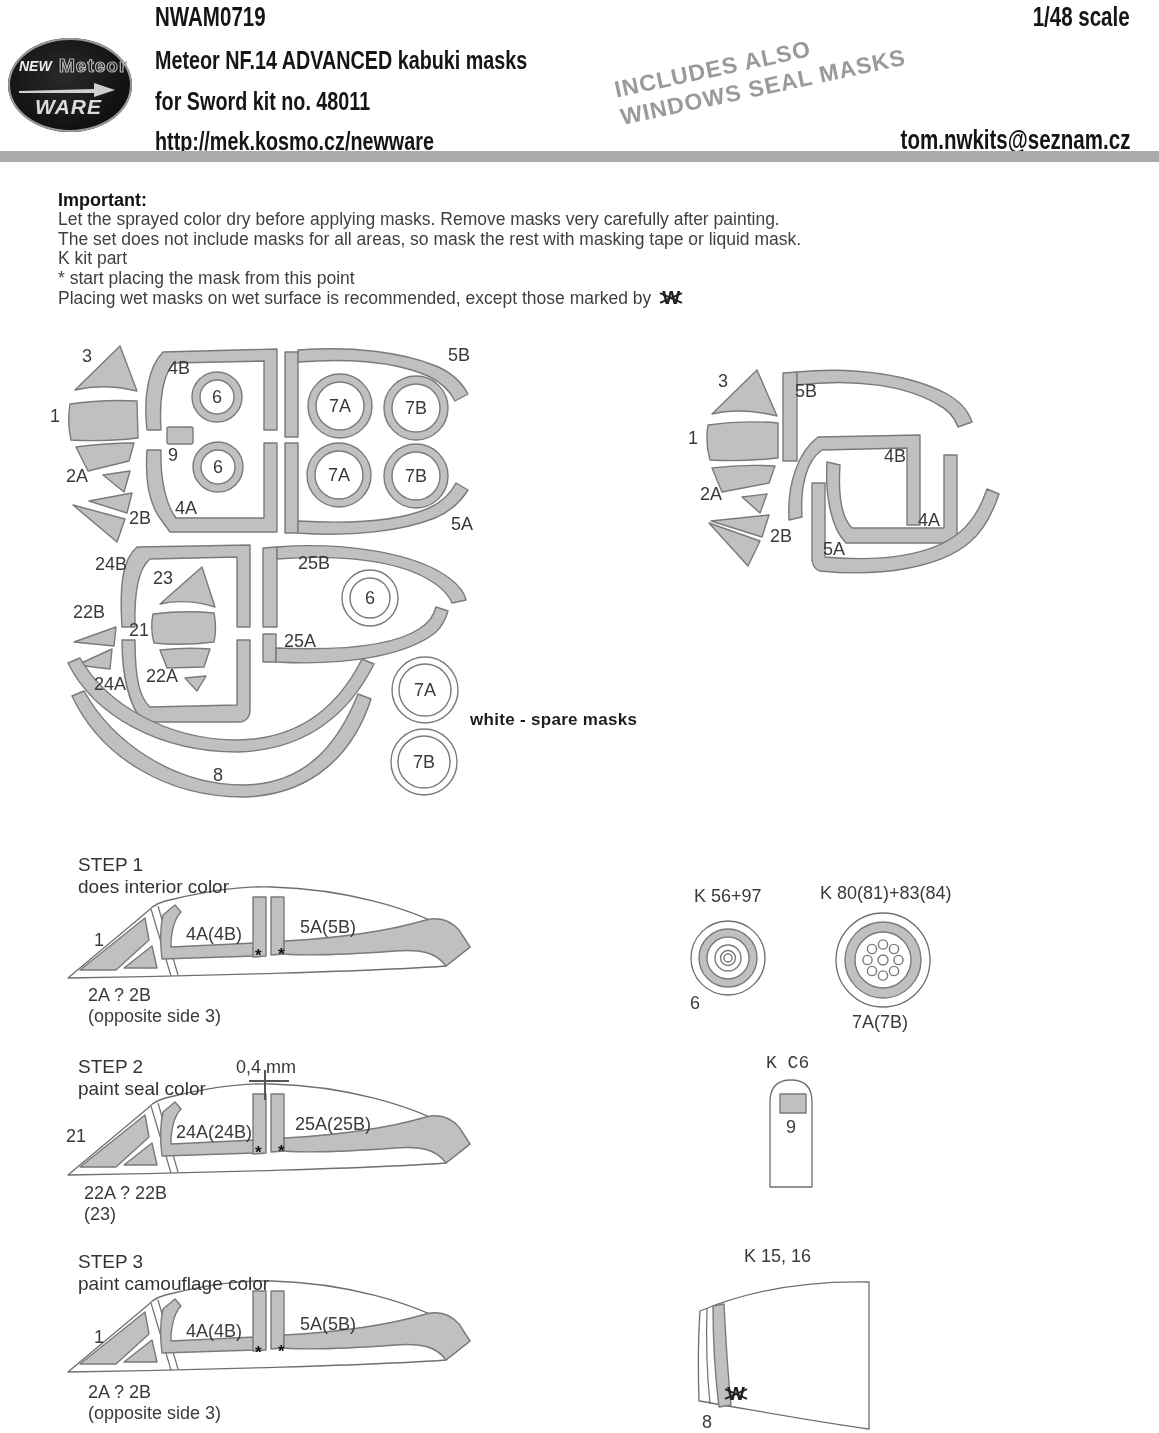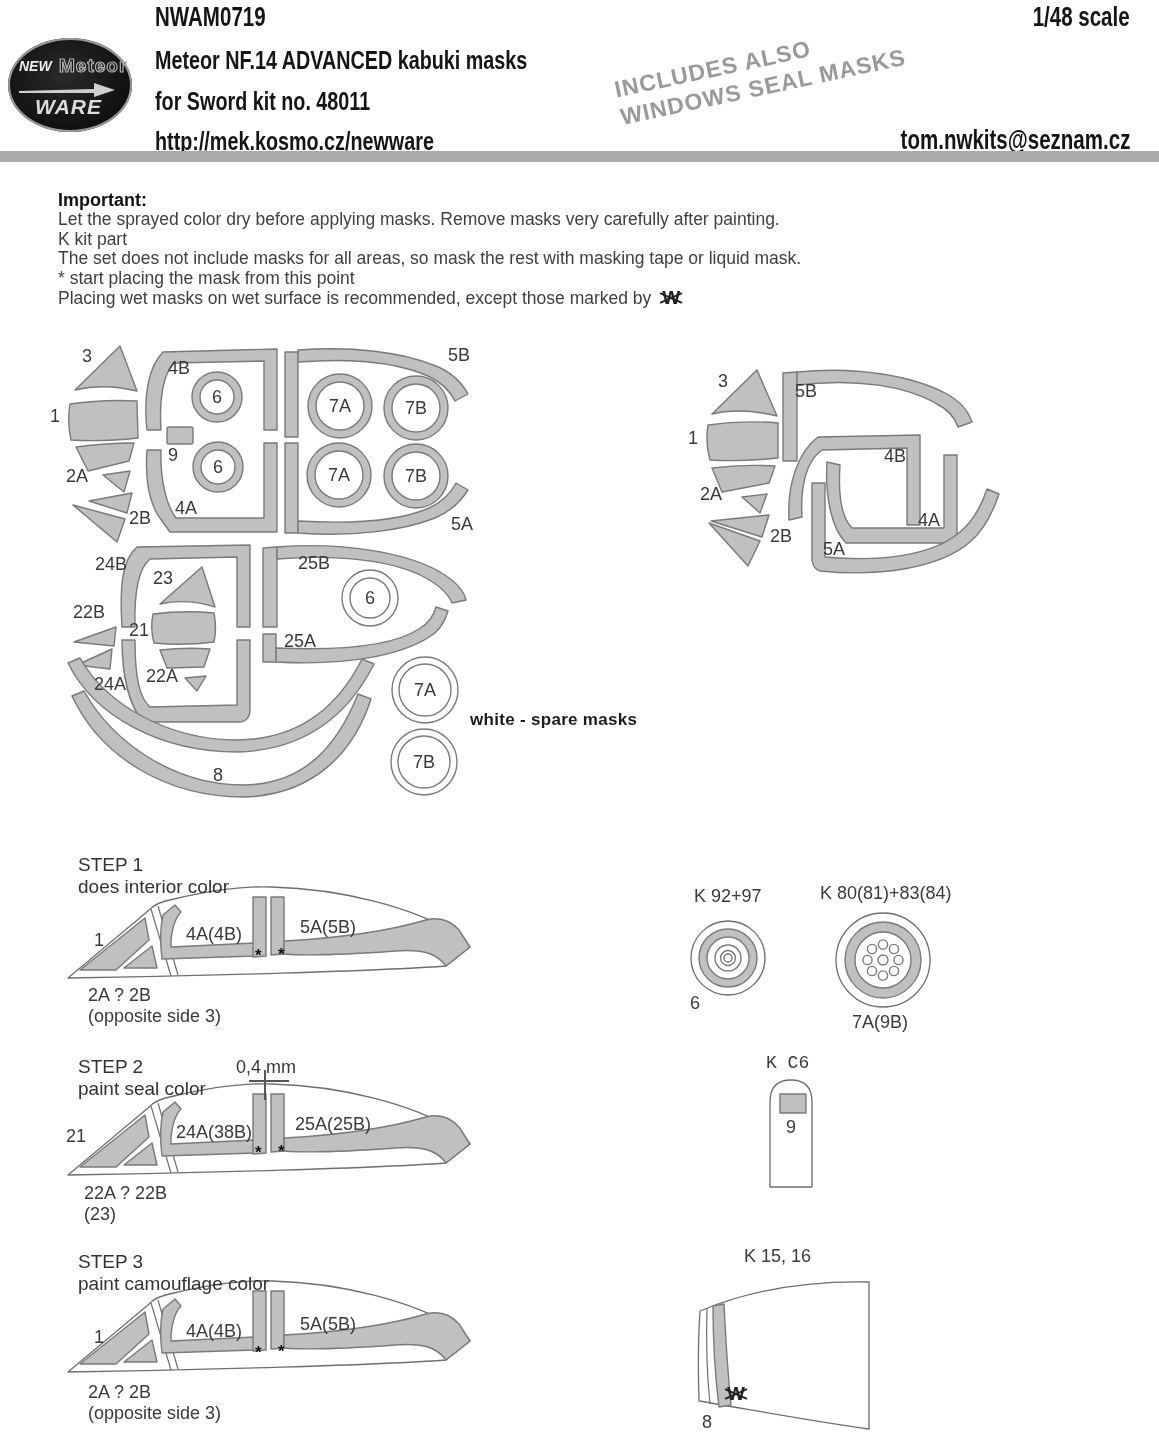--- a/index.html
+++ b/index.html
@@ -79,22 +79,22 @@
 <div class="cnd-r hd-email">tom.nwkits@seznam.cz</div>
 <div class="banner">
   <div>INCLUDES ALSO</div>
   <div>WINDOWS SEAL MASKS</div>
 </div>
 <div class="hdr-bar"></div>
 
 <div class="imp">
   <div class="imp-h">Important:</div>
   <div>Let the sprayed color dry before applying masks. Remove masks very carefully after painting.</div>
+  <div>The set does not include masks for all areas, so mask the rest with masking tape or liquid mask.</div>
   <div>K kit part</div>
-  <div>The set does not include masks for all areas, so mask the rest with masking tape or liquid mask.</div>
   <div>*  start placing the mask from this point</div>
   <div>
     <span>Placing wet masks on wet surface is recommended, except those marked by</span>
     <span class="wx" style="position:relative;display:inline-block;margin-left:6px;">W</span>
   </div>
 </div>
 
 <svg class="sheet" width="1159" height="1433" viewBox="0 0 1159 1433">
   <defs>
     <g id="canopy-sym">
@@ -252,32 +252,32 @@
 <span class="dl st" style="left:78px;top:854px;">STEP 1</span>
 <span class="dl st" style="left:78px;top:876px;">does interior color</span>
 <span class="dl" style="left:94px;top:930px;">1</span>
 <span class="dl" style="left:186px;top:924px;">4A(4B)</span>
 <span class="dl" style="left:300px;top:917px;">5A(5B)</span>
 <span class="dl star" style="left:255px;top:946px;">*</span>
 <span class="dl star" style="left:278px;top:945px;">*</span>
 <span class="dl" style="left:88px;top:985px;">2A ? 2B</span>
 <span class="dl" style="left:88px;top:1006px;">(opposite side 3)</span>
 
-<span class="dl" style="left:694px;top:886px;">K 92+97</span>
+<span class="dl" style="left:694px;top:886px;">K 56+97</span>
 <span class="dl" style="left:690px;top:993px;">6</span>
 <span class="dl" style="left:820px;top:883px;">K 80(81)+83(84)</span>
-<span class="dl" style="left:852px;top:1012px;">7A(9B)</span>
+<span class="dl" style="left:852px;top:1012px;">7A(7B)</span>
 
 <span class="dl st" style="left:78px;top:1056px;">STEP 2</span>
 <span class="dl st" style="left:78px;top:1078px;">paint seal color</span>
 <span class="dl" style="left:236px;top:1057px;">0,4 mm</span>
 <div class="mline" style="left:249px;top:1080px;width:40px;height:2px;"></div>
 <div class="mline" style="left:264px;top:1070px;width:2px;height:30px;"></div>
 <span class="dl" style="left:66px;top:1126px;">21</span>
-<span class="dl" style="left:176px;top:1122px;">24A(38B)</span>
+<span class="dl" style="left:176px;top:1122px;">24A(24B)</span>
 <span class="dl" style="left:295px;top:1114px;">25A(25B)</span>
 <span class="dl star" style="left:255px;top:1143px;">*</span>
 <span class="dl star" style="left:278px;top:1142px;">*</span>
 <span class="dl" style="left:84px;top:1183px;">22A ? 22B</span>
 <span class="dl" style="left:84px;top:1204px;">(23)</span>
 
 <span class="dl" style="left:766px;top:1053px;font-family:Liberation Mono, monospace;">K C6</span>
 <span class="dl ctr" style="left:791px;top:1127px;">9</span>
 
 <span class="dl st" style="left:78px;top:1251px;">STEP 3</span>

